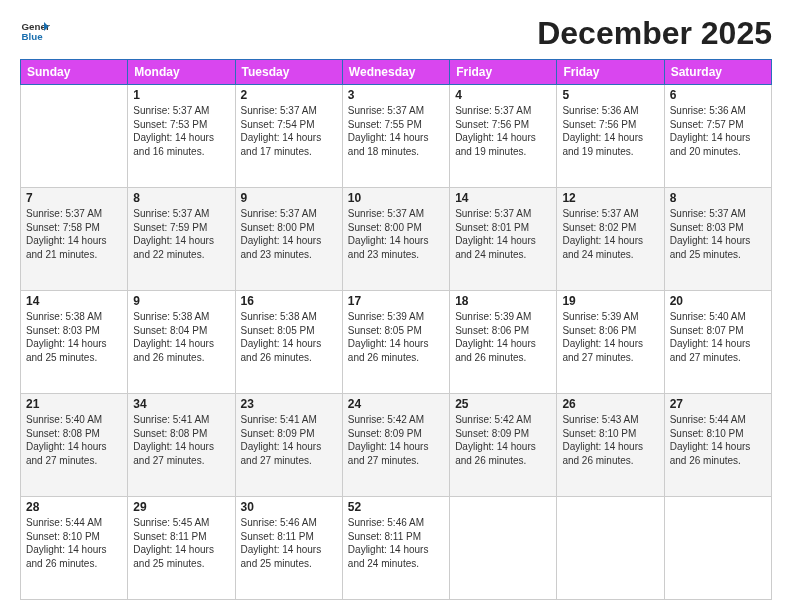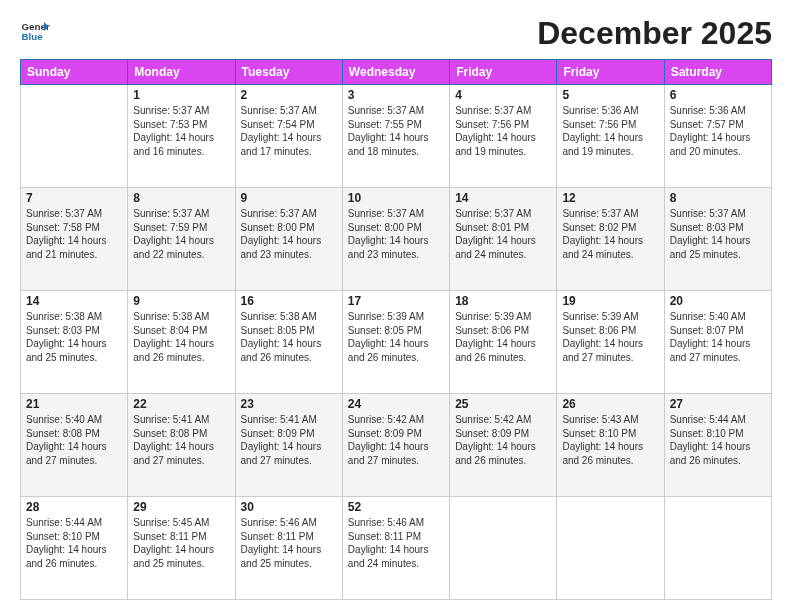--- a/index.html
+++ b/index.html
@@ -208,21 +208,21 @@
             <div class="day-number">20</div>
             <div class="day-detail">Sunrise: 5:40 AM<br>Sunset: 8:07 PM<br>Daylight: 14 hours and 27 minutes.</div>
           </td>
         </tr>
         <tr>
           <td>
             <div class="day-number">21</div>
             <div class="day-detail">Sunrise: 5:40 AM<br>Sunset: 8:08 PM<br>Daylight: 14 hours and 27 minutes.</div>
           </td>
           <td>
-            <div class="day-number">22</div>
+            <div class="day-number">34</div>
             <div class="day-detail">Sunrise: 5:41 AM<br>Sunset: 8:08 PM<br>Daylight: 14 hours and 27 minutes.</div>
           </td>
           <td>
             <div class="day-number">23</div>
             <div class="day-detail">Sunrise: 5:41 AM<br>Sunset: 8:09 PM<br>Daylight: 14 hours and 27 minutes.</div>
           </td>
           <td>
             <div class="day-number">24</div>
             <div class="day-detail">Sunrise: 5:42 AM<br>Sunset: 8:09 PM<br>Daylight: 14 hours and 27 minutes.</div>
           </td>

